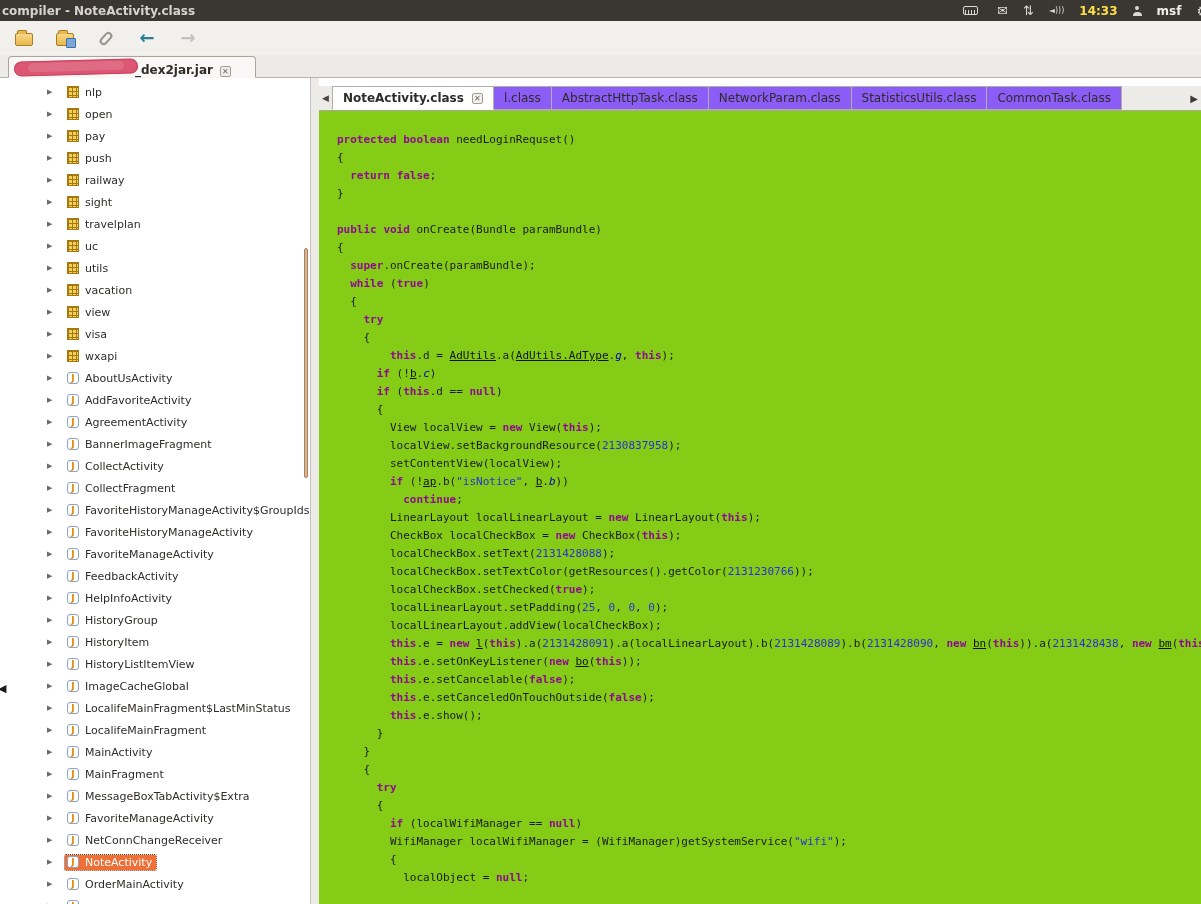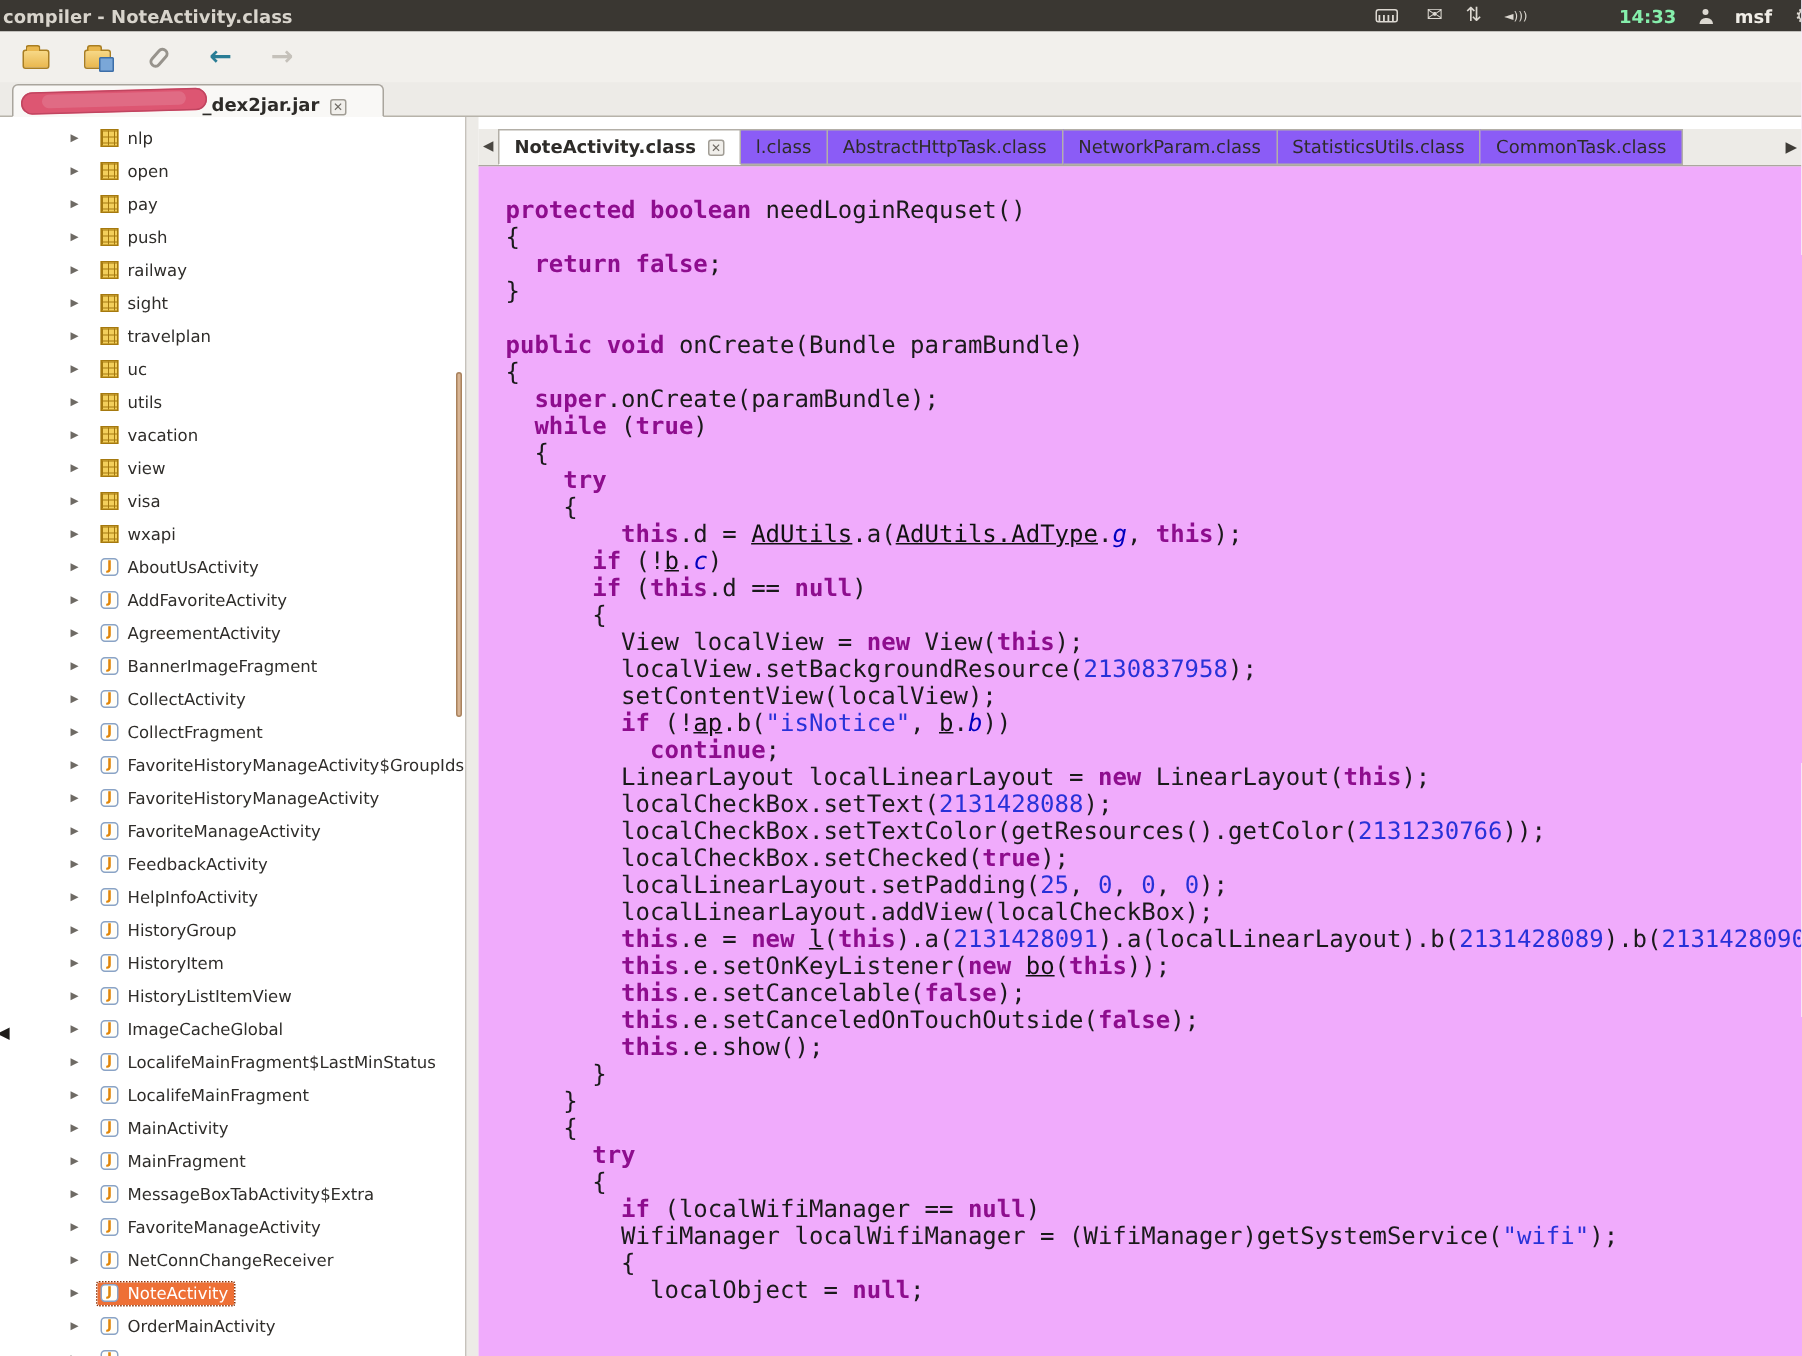--- a/index.html
+++ b/index.html
@@ -10,21 +10,21 @@
   
   .titlebar { position:absolute; top:0; left:0; right:0; height:21px; background:#3a3732;
               display:flex; align-items:center; color:#d8d4cc; font-size:12px; overflow:hidden; }
   .tb-title { font-weight:bold; padding-left:2px; white-space:nowrap; }
   .tb-right { margin-left:auto; display:flex; align-items:center; gap:15px; padding-right:0; }
   .tb-ic { color:#dcd8d1; font-size:13px; line-height:1; }
   .ic-kb { width:15px; height:9px; border:1px solid #dcd8d1; border-radius:2px;
            background-image:linear-gradient(to right,#dcd8d1 1px,transparent 1px);
            background-size:3px 100%; background-position:1px 3px; background-repeat:repeat-x; }
   .spk { font-size:8px; letter-spacing:0; white-space:nowrap; }
-  .tb-clock { font-weight:bold; font-size:12px; color:#86efac;margin-left:46px; }
+  .tb-clock { font-weight:bold; font-size:12px; color:#fde047; }
   .person { width:9px; height:10px; position:relative; display:inline-block; }
   .person::before { content:''; position:absolute; top:0; left:2.5px; width:4px; height:4px; border-radius:50%; background:#dcd8d1; }
   .person::after  { content:''; position:absolute; bottom:0; left:0; width:9px; height:4px; border-radius:4px 4px 0 0; background:#dcd8d1; }
   .tb-user { font-weight:bold; color:#f0ede7; }
   .gear { margin-right:-8px; font-size:14px; }
 
   
   .toolbar { position:absolute; top:21px; left:0; right:0; height:34px; background:#f2f0ec;
              display:flex; align-items:center; gap:17px; padding-left:12px; }
   .tbtn { display:flex; align-items:center; justify-content:center; width:24px; height:24px; }
@@ -80,23 +80,23 @@
   .tab-scroll-l { font-size:9px; color:#4a4742; align-self:center; margin:0 3px 0 1px; }
   .tab-scroll-r { position:absolute; right:3px; bottom:6px; font-size:10px; color:#3f3c37; }
   .etab { height:24px; display:flex; align-items:center; padding:0 10px; font-size:12px; color:#2e2c29;
           background:#8b5cf6; border:1px solid #b3afa7; border-left:none; white-space:nowrap; }
   .etab:first-of-type { border-left:1px solid #b3afa7; }
   .etab.active { height:24px; background:#fff; font-weight:bold; border-bottom:1px solid #fff;
                  margin-bottom:-1px; border-left:1px solid #b3afa7; z-index:2; }
   .tab-close { width:11px; height:11px; border:1px solid #a19d95; border-radius:2px; font-size:8px;
                line-height:9px; text-align:center; color:#6e6a63; margin-left:8px; background:#f1efeb; font-weight:normal; }
 
-  .code-area { position:absolute; top:33px; left:0; right:0; bottom:0; background:#f0abfc; overflow:hidden;
+  .code-area { position:absolute; top:33px; left:0; right:0; bottom:0; background:#84cc16; overflow:hidden;
                padding:20px 0 0 18px; font-family:"DejaVu Sans Mono","Liberation Mono",monospace;
-               font-size:16px; line-height:18px; color:#1a1a1a; }
+               font-size:11px; line-height:18px; color:#1a1a1a; }
   .code-line { white-space:pre; height:18px; }
   .tok-k { color:#8e0d8e; font-weight:bold; }
   .tok-n { color:#2731d8; }
   .tok-s { color:#2731d8; }
   .tok-u { color:#111; text-decoration:underline; }
   .tok-i { color:#0000c0; font-style:italic; }
   .tok-p { color:#1a1a1a; }
 
   .edge-arrow { position:absolute; left:-2px; top:682px; font-size:11px; color:#1d1b18; z-index:5; }
 </style>
@@ -463,20 +463,21 @@
           <div class="code-line"><span class="tok-p">        </span><span class="tok-k">this</span><span class="tok-p">.d = </span><span class="tok-u">AdUtils</span><span class="tok-p">.a(</span><span class="tok-u">AdUtils.AdType</span><span class="tok-p">.</span><span class="tok-i">g</span><span class="tok-p">, </span><span class="tok-k">this</span><span class="tok-p">);</span></div>
           <div class="code-line"><span class="tok-p">      </span><span class="tok-k">if</span><span class="tok-p"> (!</span><span class="tok-u">b</span><span class="tok-p">.</span><span class="tok-i">c</span><span class="tok-p">)</span></div>
           <div class="code-line"><span class="tok-p">      </span><span class="tok-k">if</span><span class="tok-p"> (</span><span class="tok-k">this</span><span class="tok-p">.d == </span><span class="tok-k">null</span><span class="tok-p">)</span></div>
           <div class="code-line"><span class="tok-p">      {</span></div>
           <div class="code-line"><span class="tok-p">        View localView = </span><span class="tok-k">new</span><span class="tok-p"> View(</span><span class="tok-k">this</span><span class="tok-p">);</span></div>
           <div class="code-line"><span class="tok-p">        localView.setBackgroundResource(</span><span class="tok-n">2130837958</span><span class="tok-p">);</span></div>
           <div class="code-line"><span class="tok-p">        setContentView(localView);</span></div>
           <div class="code-line"><span class="tok-p">        </span><span class="tok-k">if</span><span class="tok-p"> (!</span><span class="tok-u">ap</span><span class="tok-p">.b(</span><span class="tok-s">"isNotice"</span><span class="tok-p">, </span><span class="tok-u">b</span><span class="tok-p">.</span><span class="tok-i">b</span><span class="tok-p">))</span></div>
           <div class="code-line"><span class="tok-p">          </span><span class="tok-k">continue</span><span class="tok-p">;</span></div>
           <div class="code-line"><span class="tok-p">        LinearLayout localLinearLayout = </span><span class="tok-k">new</span><span class="tok-p"> LinearLayout(</span><span class="tok-k">this</span><span class="tok-p">);</span></div>
+          <div class="code-line"><span class="tok-p">        CheckBox localCheckBox = </span><span class="tok-k">new</span><span class="tok-p"> CheckBox(</span><span class="tok-k">this</span><span class="tok-p">);</span></div>
           <div class="code-line"><span class="tok-p">        localCheckBox.setText(</span><span class="tok-n">2131428088</span><span class="tok-p">);</span></div>
           <div class="code-line"><span class="tok-p">        localCheckBox.setTextColor(getResources().getColor(</span><span class="tok-n">2131230766</span><span class="tok-p">));</span></div>
           <div class="code-line"><span class="tok-p">        localCheckBox.setChecked(</span><span class="tok-k">true</span><span class="tok-p">);</span></div>
           <div class="code-line"><span class="tok-p">        localLinearLayout.setPadding(</span><span class="tok-n">25</span><span class="tok-p">, </span><span class="tok-n">0</span><span class="tok-p">, </span><span class="tok-n">0</span><span class="tok-p">, </span><span class="tok-n">0</span><span class="tok-p">);</span></div>
           <div class="code-line"><span class="tok-p">        localLinearLayout.addView(localCheckBox);</span></div>
           <div class="code-line"><span class="tok-p">        </span><span class="tok-k">this</span><span class="tok-p">.e = </span><span class="tok-k">new</span><span class="tok-p"> </span><span class="tok-u">l</span><span class="tok-p">(</span><span class="tok-k">this</span><span class="tok-p">).a(</span><span class="tok-n">2131428091</span><span class="tok-p">).a(localLinearLayout).b(</span><span class="tok-n">2131428089</span><span class="tok-p">).b(</span><span class="tok-n">2131428090</span><span class="tok-p">, </span><span class="tok-k">new</span><span class="tok-p"> </span><span class="tok-u">bn</span><span class="tok-p">(</span><span class="tok-k">this</span><span class="tok-p">)).a(</span><span class="tok-n">2131428438</span><span class="tok-p">, </span><span class="tok-k">new</span><span class="tok-p"> </span><span class="tok-u">bm</span><span class="tok-p">(</span><span class="tok-k">this</span></div>
           <div class="code-line"><span class="tok-p">        </span><span class="tok-k">this</span><span class="tok-p">.e.setOnKeyListener(</span><span class="tok-k">new</span><span class="tok-p"> </span><span class="tok-u">bo</span><span class="tok-p">(</span><span class="tok-k">this</span><span class="tok-p">));</span></div>
           <div class="code-line"><span class="tok-p">        </span><span class="tok-k">this</span><span class="tok-p">.e.setCancelable(</span><span class="tok-k">false</span><span class="tok-p">);</span></div>
           <div class="code-line"><span class="tok-p">        </span><span class="tok-k">this</span><span class="tok-p">.e.setCanceledOnTouchOutside(</span><span class="tok-k">false</span><span class="tok-p">);</span></div>
           <div class="code-line"><span class="tok-p">        </span><span class="tok-k">this</span><span class="tok-p">.e.show();</span></div>

